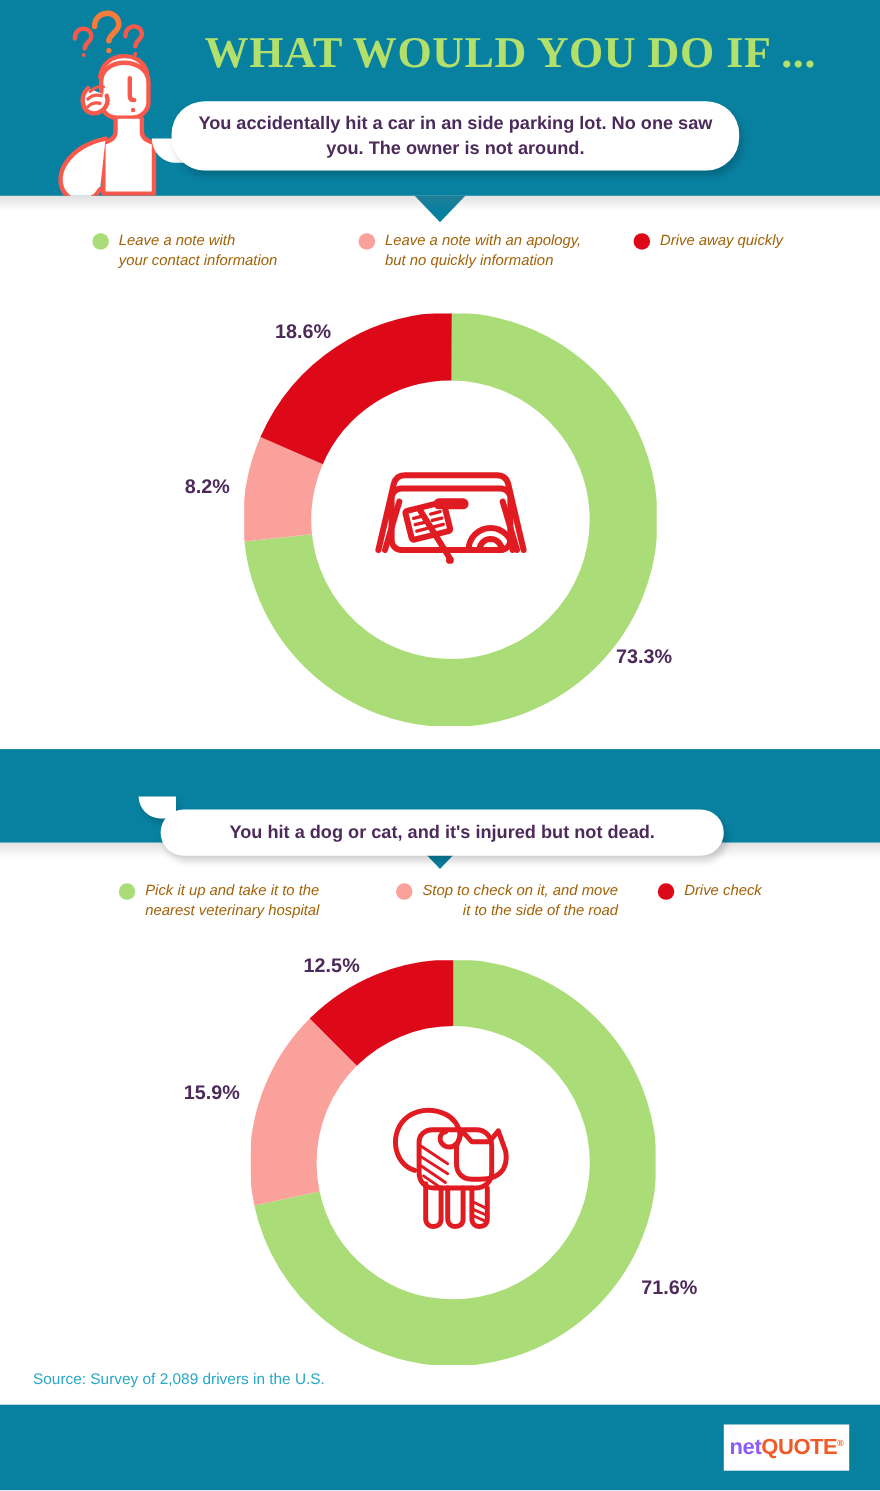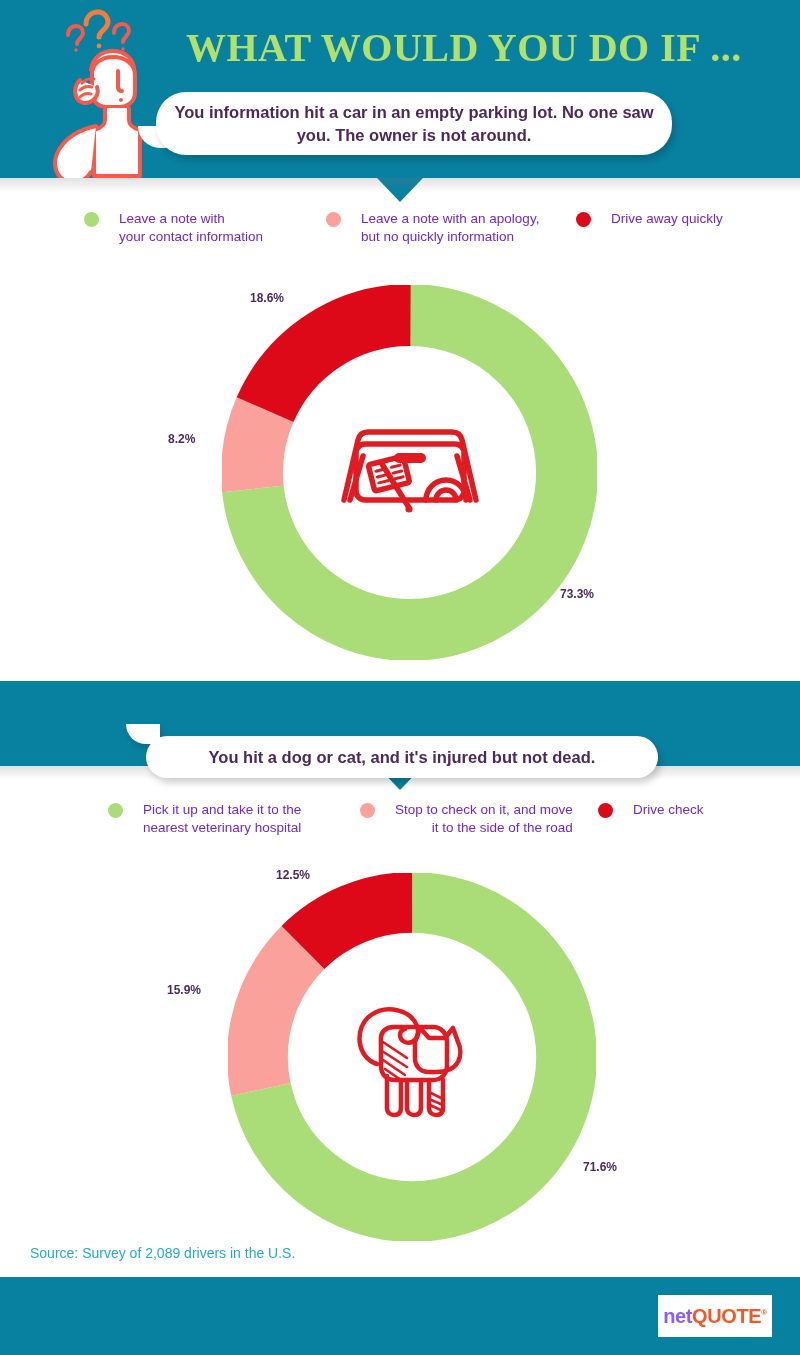--- a/index.html
+++ b/index.html
@@ -138,25 +138,26 @@
     align-items: flex-start;
   }
   .legend-dot {
     width: 15px;
     height: 15px;
     border-radius: 50%;
     flex: 0 0 auto;
     margin-top: 2px;
   }
   .legend-label {
-    margin-left: 20px;
+    margin-left: 9px;
     font-size: 13.5px;
     line-height: 1.33;
-    color: #6d28d9;
+    color: #a16207;
     white-space: pre-line;
+    font-style: italic;
   }
   #legend-1 { left: 84px; top: 210px; }
   #legend-2 { left: 108px; top: 801px; text-align: right; }
   #legend-1 .legend-item:nth-child(1) { width: 242px; }
   #legend-1 .legend-item:nth-child(2) { width: 250px; }
   #legend-2 .legend-item:nth-child(1) { width: 252px; }
   #legend-2 .legend-item:nth-child(2) { width: 238px; }
 
   
   .donut-wrap { position: absolute; }
@@ -170,21 +171,21 @@
     left: 0; top: 0; right: 0; bottom: 0;
     display: flex;
     align-items: center;
     justify-content: center;
     pointer-events: none;
   }
 
   
   .pct {
     position: absolute;
-    font-size: 12px;
+    font-size: 18px;
     font-weight: bold;
     color: #4c2a5a;
     white-space: nowrap;
   }
   #pct-1-a { left: 250px; top: 291px; }   
   #pct-1-b { left: 168px; top: 432px; }   
   #pct-1-c { left: 560px; top: 587px; }   
   #pct-2-a { left: 276px; top: 868px; }   
   #pct-2-b { left: 167px; top: 983px; }   
   #pct-2-c { left: 583px; top: 1160px; }  
@@ -255,21 +256,21 @@
       <path d="M60 75 c3-3 8-5 12-4" stroke-width="3"></path>
       <path d="M58 82 c3-3 8-4 12-3" stroke-width="3"></path>
       <path d="M58 89 c3-3 7-4 11-3" stroke-width="3"></path>
     </g>
   </svg>
 
   <div id="main-title">WHAT WOULD YOU DO IF ...</div>
 
   <div class="bubble-tail" id="header-bubble-tail2"></div>
   <div class="bubble" id="header-bubble">
-    <span>You information hit a car in an empty parking lot.
+    <span>You accidentally hit a car in an side parking lot.
 No one saw you. The owner is not around.</span>
   </div>
 
   <div class="legend" id="legend-1">
     <div class="legend-item">
       <span class="legend-dot" style="background:#aadd77"></span>
       <span class="legend-label">Leave a note with
 your contact information</span>
     </div>
     <div class="legend-item">

